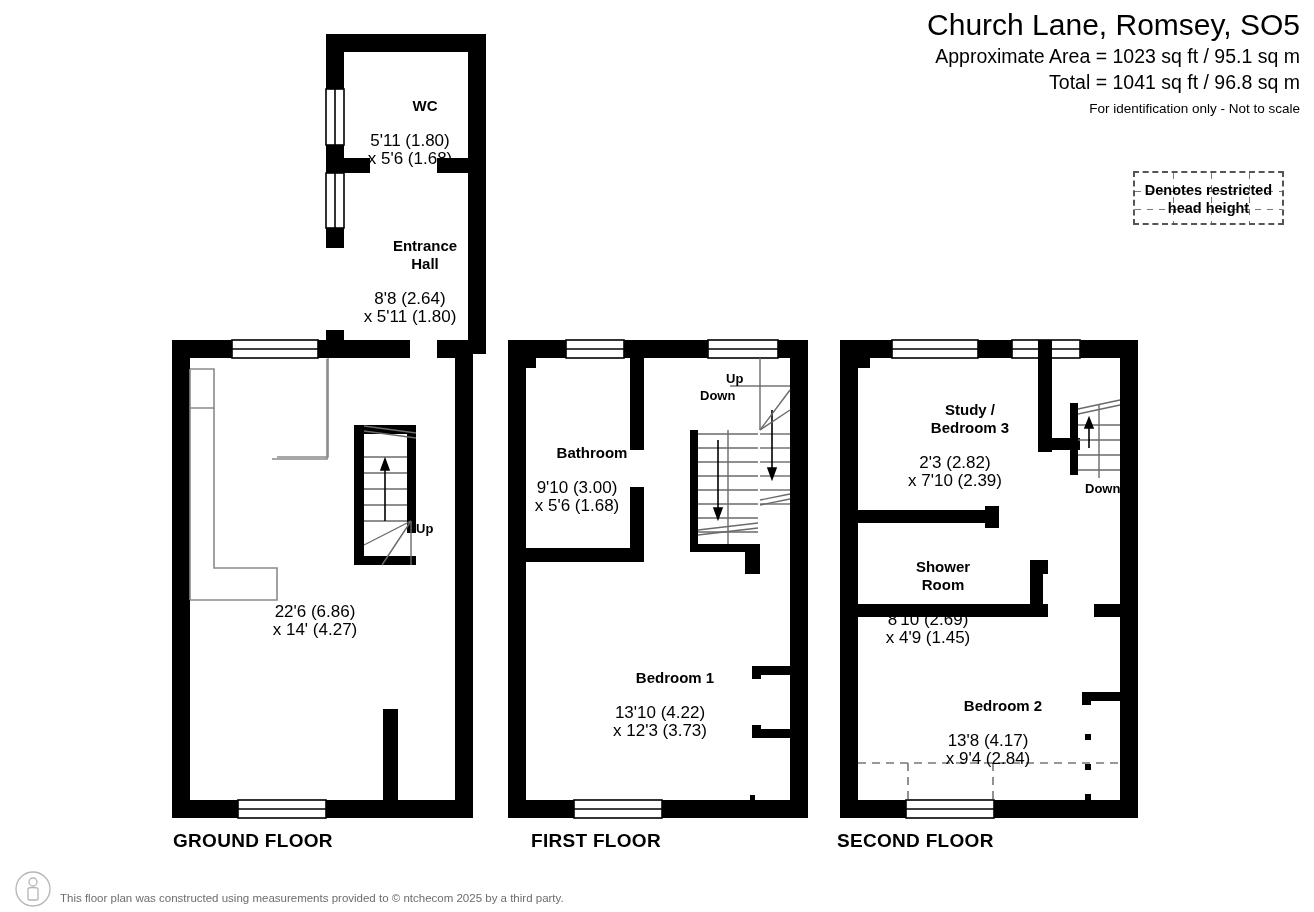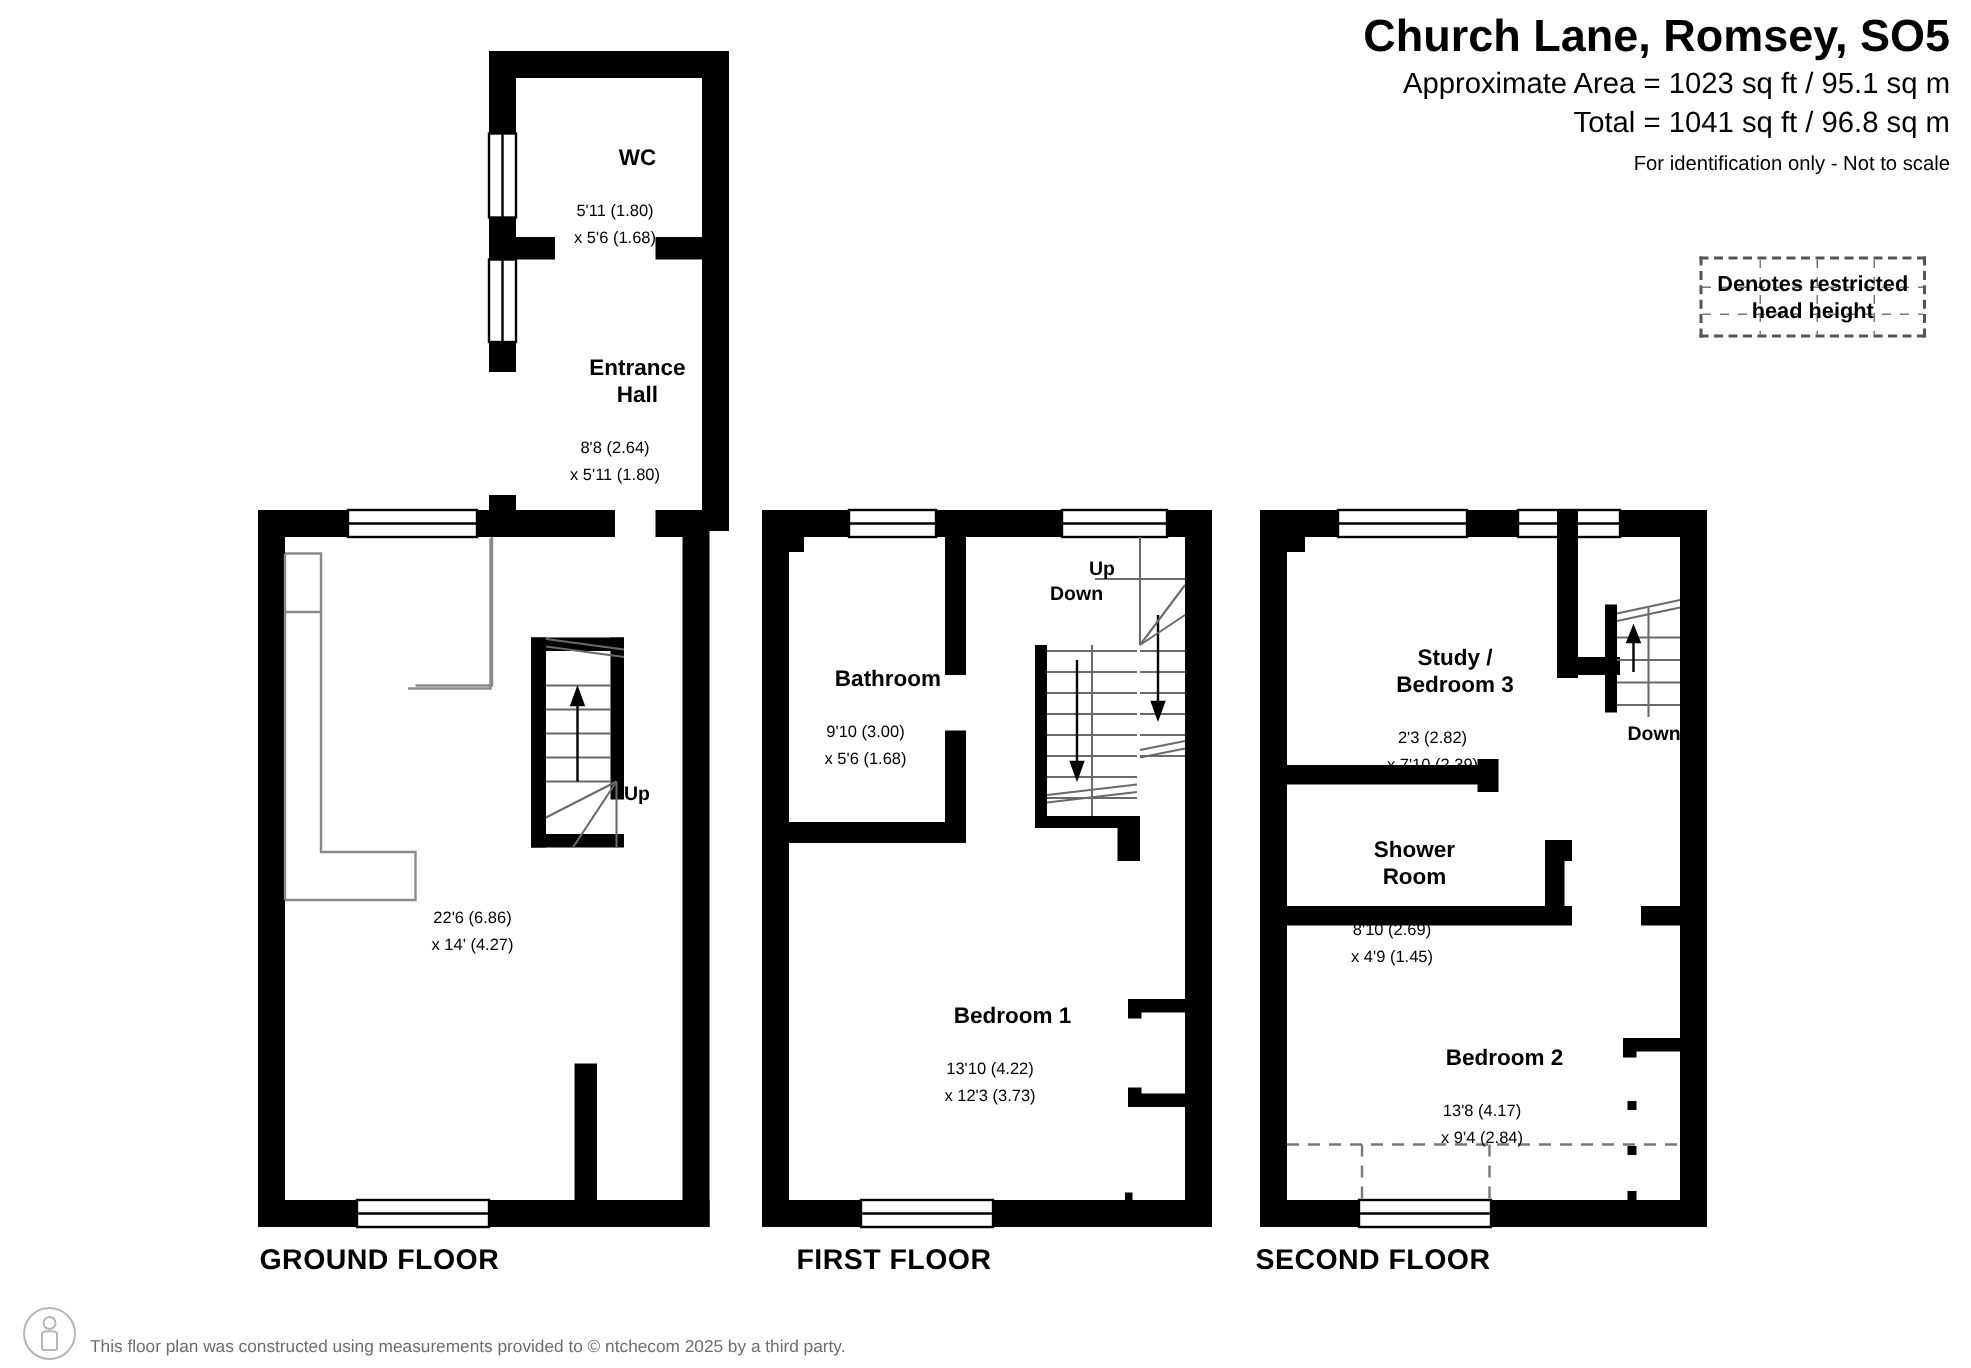--- a/index.html
+++ b/index.html
@@ -19,21 +19,21 @@
   
   #header {
     position: absolute;
     right: 14px;
     top: 6px;
     text-align: right;
     width: 640px;
   }
   #title {
     font-size: 30px;
-    font-weight: bold;
+    font-weight: normal;
     letter-spacing: 0px;
     line-height: 38px;
     white-space: nowrap;
   }
   .area-line {
     font-size: 19.5px;
     line-height: 25.5px;
     white-space: nowrap;
   }
   #disclaimer {
@@ -99,21 +99,21 @@
   }
   .room-label .rl-name {
     font-size: 15px;
     font-weight: bold;
     display: block;
     white-space: pre-line;
     line-height: 18px;
     padding-left: 30px;
   }
   .room-label .rl-dims {
-    font-size: 11px;
+    font-size: 17px;
     display: block;
     white-space: pre-line;
     line-height: 18px;
   }
 
   
   .stair-word {
     position: absolute;
     font-size: 13px;
     font-weight: bold;
@@ -434,21 +434,21 @@
   <span class="rl-dims">9'10 (3.00)
 x 5'6 (1.68)</span>
 </div>
 
 <div class="room-label" style="left:595px; top:651px; width:130px;">
   <span class="rl-name">Bedroom 1</span>
   <span class="rl-dims">13'10 (4.22)
 x 12'3 (3.73)</span>
 </div>
 
-<div class="room-label" style="left:890px; top:412px; width:130px;">
+<div class="room-label" style="left:890px; top:383px; width:130px;">
   <span class="rl-name">Study /
 Bedroom 3</span>
   <span class="rl-dims">2'3 (2.82)
 x 7'10 (2.39)</span>
 </div>
 
 <div class="room-label" style="left:863px; top:540px; width:130px;">
   <span class="rl-name">Shower Room</span>
   <span class="rl-dims">8'10 (2.69)
 x 4'9 (1.45)</span>

